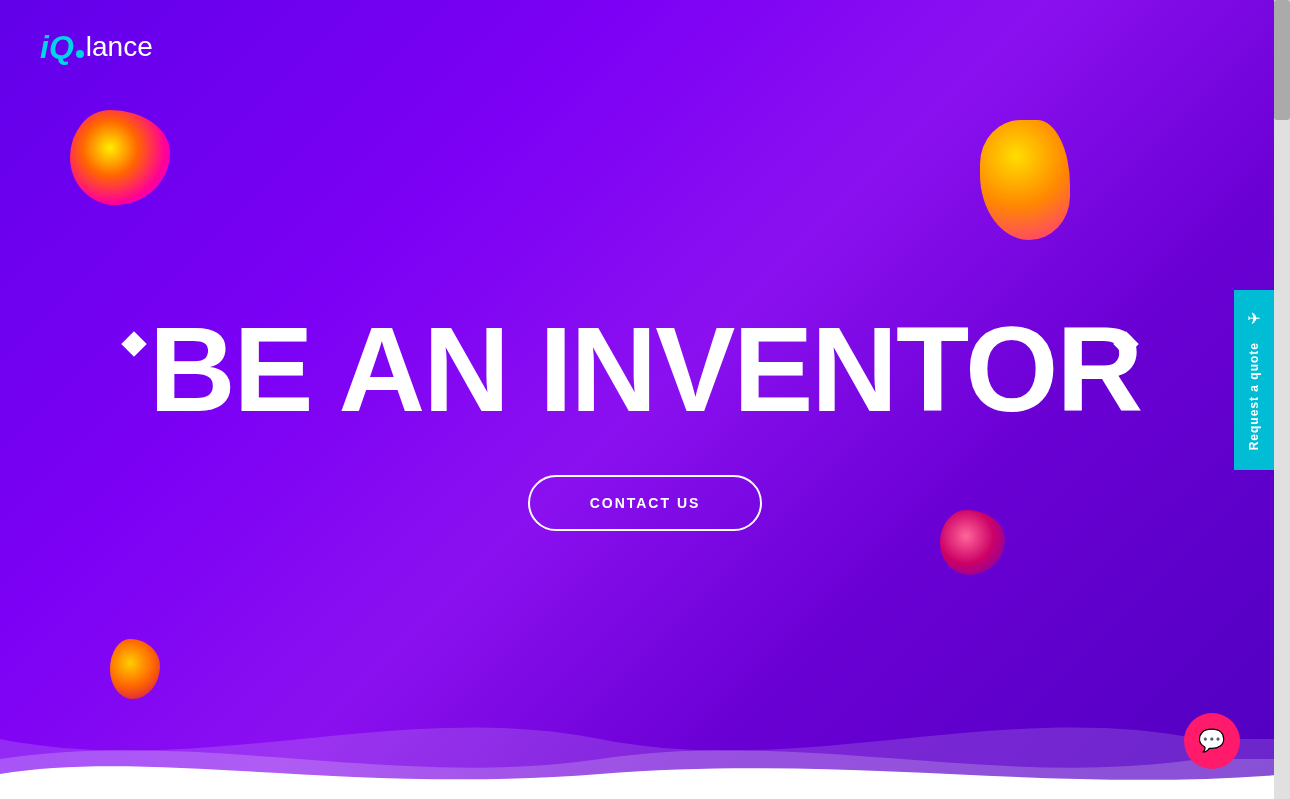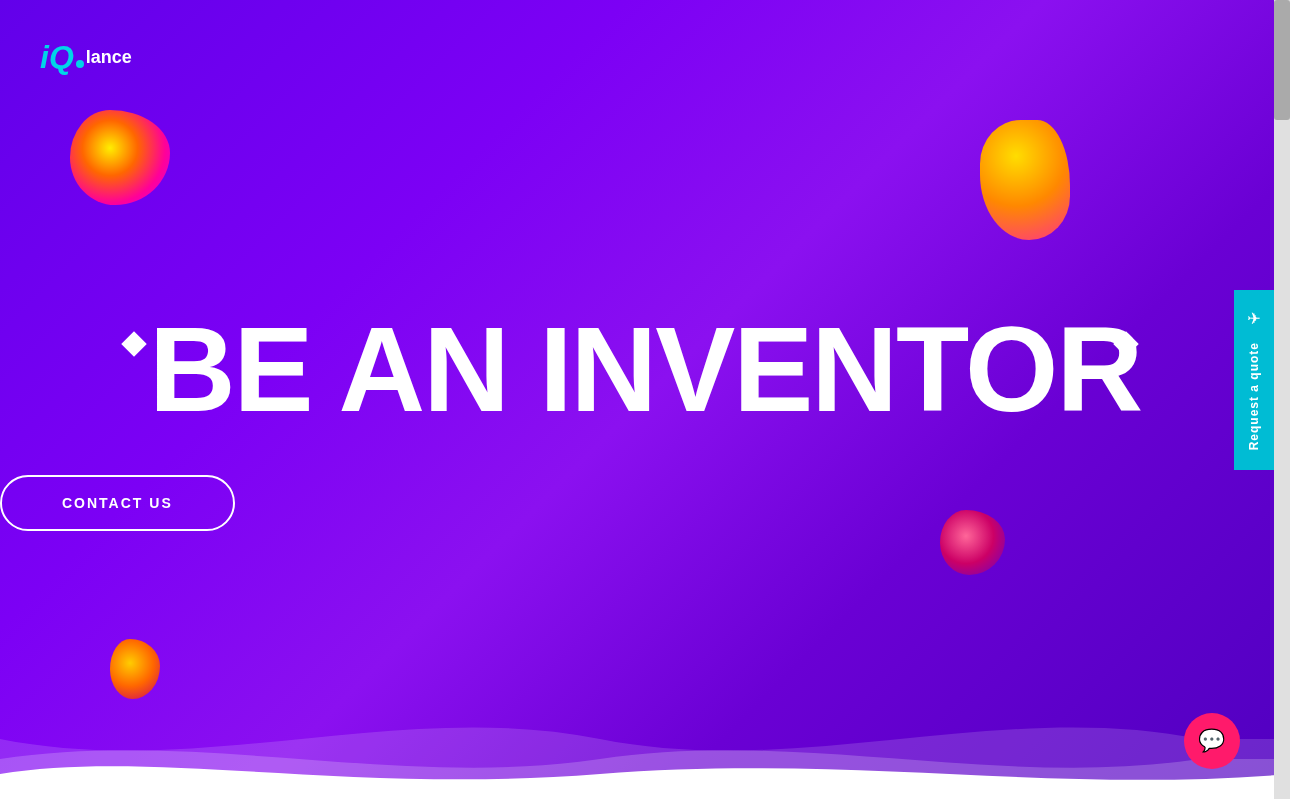--- a/index.html
+++ b/index.html
@@ -7,21 +7,21 @@
     body {
       width: 1290px;
       height: 799px;
       overflow: hidden;
       font-family: 'Arial', sans-serif;
     }
 
     
     .navbar {
       position: absolute;
-      top: 12px; left: 0; right: 0;
+      top: 2px; left: 0; right: 0;
       height: 90px;
       display: flex;
       align-items: center;
       padding: 8px 40px;
       z-index: 10;
       background: transparent;
     }
 
     .logo {
       display: flex;
@@ -41,22 +41,22 @@
       width: 8px;
       height: 8px;
       background: #00d4e8;
       border-radius: 50%;
       margin: 0 2px;
       align-self: flex-end;
       margin-bottom: 8px;
     }
 
     .logo-lance {
-      font-size: 18px;
-      font-weight: 700;
+      font-size: 28px;
+      font-weight: 400;
       color: #ffffff;
     }
 
     .nav-links {
       display: flex;
       align-items: center;
       gap: 36px;
       list-style: none;
     }
 
@@ -153,20 +153,21 @@
       top: 335px;
       right: 155px;
     }
 
     
     .hero-content {
       position: absolute;
       top: 0; left: 0; right: 0; bottom: 0;
       display: flex;
       flex-direction: column;
+      align-items: center;
       justify-content: center;
       padding-top: 40px;
     }
 
     .hero-title {
       font-size: 120px;
       font-weight: 900;
       color: #ffffff;
       letter-spacing: -2px;
       line-height: 1;

